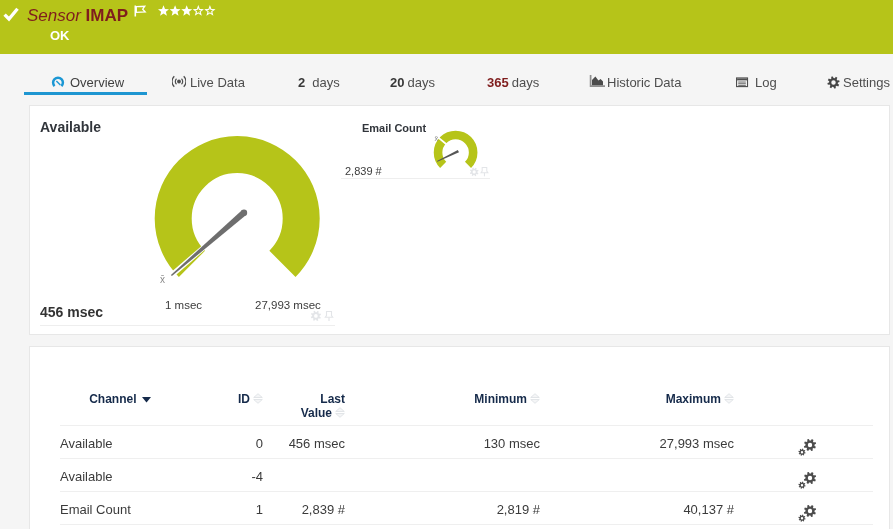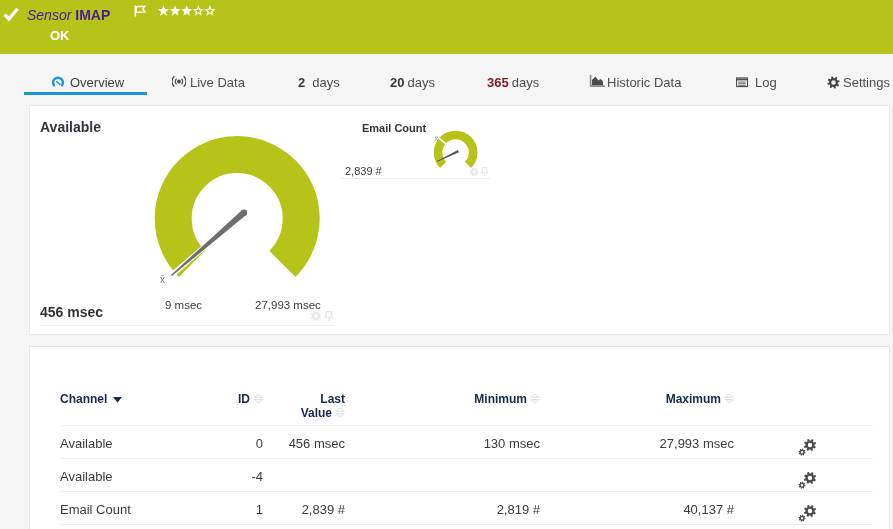--- a/index.html
+++ b/index.html
@@ -1,18 +1,18 @@
 <!DOCTYPE html>
 <html><head><meta charset="utf-8">
 <style>
 html,body{margin:0;padding:0}
 body{width:893px;height:529px;overflow:hidden;background:#f5f5f5;font-family:"Liberation Sans",sans-serif;position:relative}
 .abs{position:absolute}
 .topbar{position:absolute;left:0;top:0;width:893px;height:54px;background:#b6c419}
-.ttl{position:absolute;top:7px;left:27px;color:#4c1d95;font-size:14px;line-height:17px;white-space:nowrap}
+.ttl{position:absolute;top:7px;left:27px;color:#7f1d1d;font-size:17px;line-height:17px;white-space:nowrap}
 .ttl .sensor{font-style:italic;font-weight:400}
 .ttl .imap{font-weight:700}
 .ok{position:absolute;left:50px;top:28px;color:#fff;font-weight:700;font-size:13px}
 .tabs{position:absolute;left:0;top:70px;width:778px;height:30px;font-size:13px;color:#4e4e4e}
 .tab{position:absolute;top:5px;white-space:nowrap;letter-spacing:0}
 .tabu{position:absolute;left:24px;top:22px;width:123px;height:3px;background:#1e96d1}
 .panel{position:absolute;left:29px;width:861px;background:#fff;border:1px solid #e7e7e7;box-sizing:border-box}
 #p1{top:105px;height:230px}
 #p2{top:346px;height:190px;border-bottom:none}
 .bt{font-weight:700;color:#31353b;font-size:13px;position:absolute}
@@ -110,39 +110,39 @@
         </g>
   </g>
     <g fill="#8a8a8a" font-size="10" font-family="Liberation Sans">
         <text x="130" y="177">x̄</text>
         <text x="404.5" y="34.5" font-size="7.5">x̄</text>
       </g>
   <path d="M10 219.5 L305 219.5 M311 72.5 L460 72.5" stroke="#eeeeee" stroke-width="1"></path>
  </svg>
  <div class="bt" style="left:10px;top:13px;font-size:14px">Available</div>
  <div class="bt" style="left:332px;top:16px;font-size:11px">Email Count</div>
- <div class="glabel" style="left:135px;top:193px">9 msec</div>
+ <div class="glabel" style="left:135px;top:193px">1 msec</div>
  <div class="glabel" style="left:225px;top:193px">27,993 msec</div>
  <div class="glabel" style="left:315px;top:59px;font-size:11px">2,839 #</div>
  <div class="bt" style="left:10px;top:198px;font-size:14px;color:#333">456 msec</div>
 </div>
 
 <div class="panel" id="p2">
  <table>
   <colgroup>
         <col style="width:120px">
         <col style="width:83px">
         <col style="width:82px">
         <col style="width:195px">
         <col style="width:194px">
         <col style="width:139px">
       </colgroup>
   <thead>
         <tr style="height:39px">
-   <th style="text-align:left;padding-top:6px">Channel <svg width="9" height="6" viewBox="0 0 9 6" style="margin-left:2px">
+   <th style="text-align:center;padding-top:6px">Channel <svg width="9" height="6" viewBox="0 0 9 6" style="margin-left:2px">
               <path d="M0 0 L9 0 L4.5 5.5 Z" fill="#152a4a"></path>
             </svg></th>
    <th class="num" style="padding-top:6px">ID<svg class="sorti" width="10" height="11" viewBox="0 0 10 11">
               <path d="M5 0.7 L9.3 4.5 L0.7 4.5 Z M0.7 6.5 L9.3 6.5 L5 10.3 Z" fill="#f4f5f6" stroke="#dfe2e5" stroke-width="0.9"></path>
             </svg></th>
    <th class="num" style="padding-top:6px">Last<br>Value<svg class="sorti" width="10" height="11" viewBox="0 0 10 11">
               <path d="M5 0.7 L9.3 4.5 L0.7 4.5 Z M0.7 6.5 L9.3 6.5 L5 10.3 Z" fill="#f4f5f6" stroke="#dfe2e5" stroke-width="0.9"></path>
             </svg></th>
    <th class="num" style="padding-top:6px">Minimum<svg class="sorti" width="10" height="11" viewBox="0 0 10 11">
               <path d="M5 0.7 L9.3 4.5 L0.7 4.5 Z M0.7 6.5 L9.3 6.5 L5 10.3 Z" fill="#f4f5f6" stroke="#dfe2e5" stroke-width="0.9"></path>

